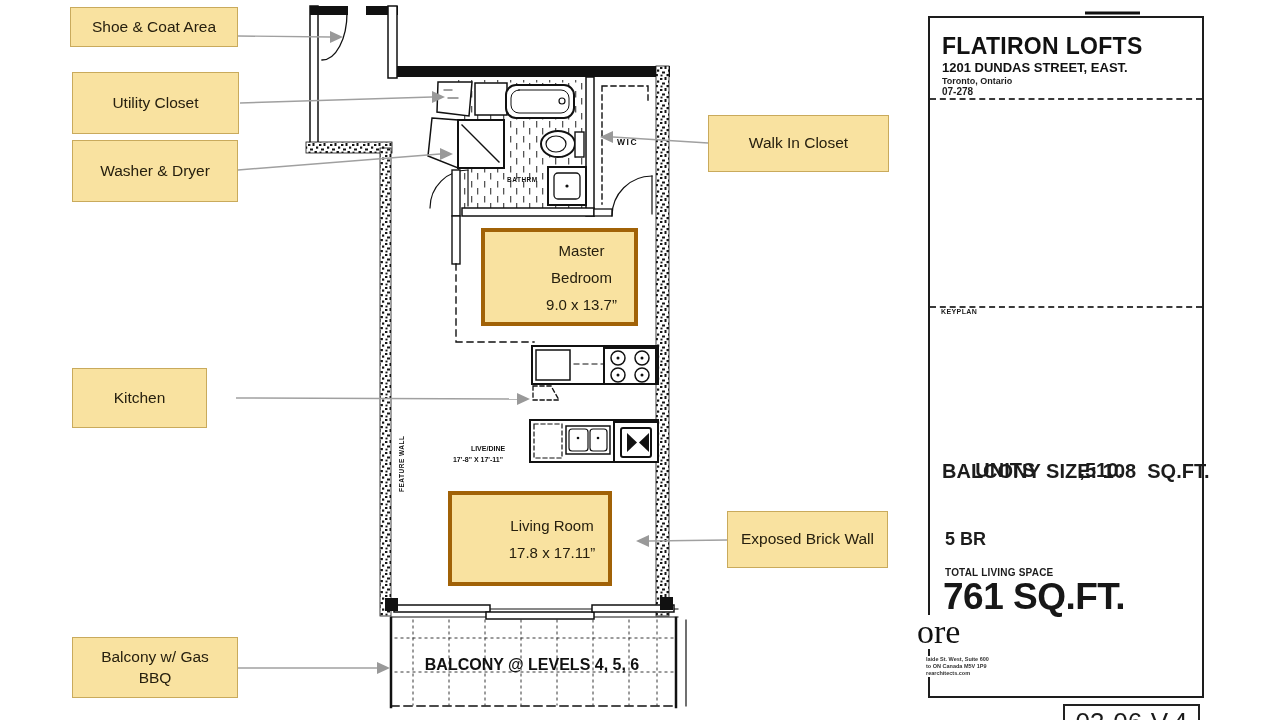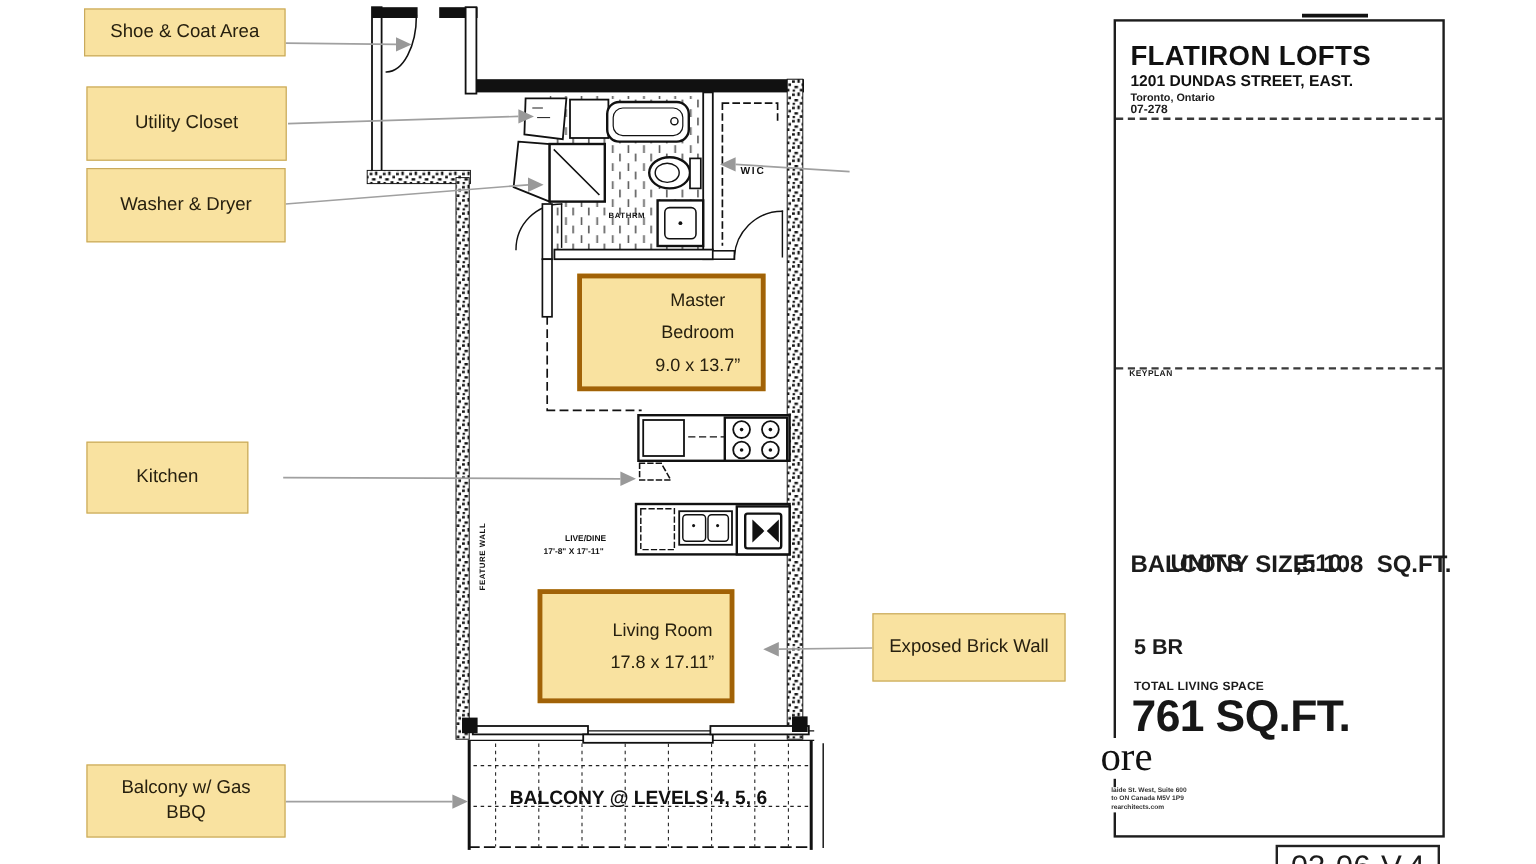--- a/index.html
+++ b/index.html
@@ -236,20 +236,23 @@
   </div>
   <div class="callout" style="left:72px;top:140px;width:166px;height:62px;">
     <span>Washer &amp; Dryer</span>
   </div>
   <div class="callout" style="left:72px;top:368px;width:135px;height:60px;">
     <span>Kitchen</span>
   </div>
   <div class="callout" style="left:72px;top:637px;width:166px;height:61px;padding:0 22px;">
     <span>Balcony w/ Gas BBQ</span>
   </div>
+  <div class="callout" style="left:708px;top:115px;width:181px;height:57px;">
+    <span>Walk In Closet</span>
+  </div>
   <div class="callout" style="left:727px;top:511px;width:161px;height:57px;">
     <span>Exposed Brick Wall</span>
   </div>
 
   <div class="callout room-label" style="left:481px;top:228px;width:157px;height:98px;">
     <span>Master Bedroom</span>
     <span>9.0 x 13.7”</span>
   </div>
   <div class="callout room-label" style="left:448px;top:491px;width:164px;height:95px;">
     <span>Living Room</span>

